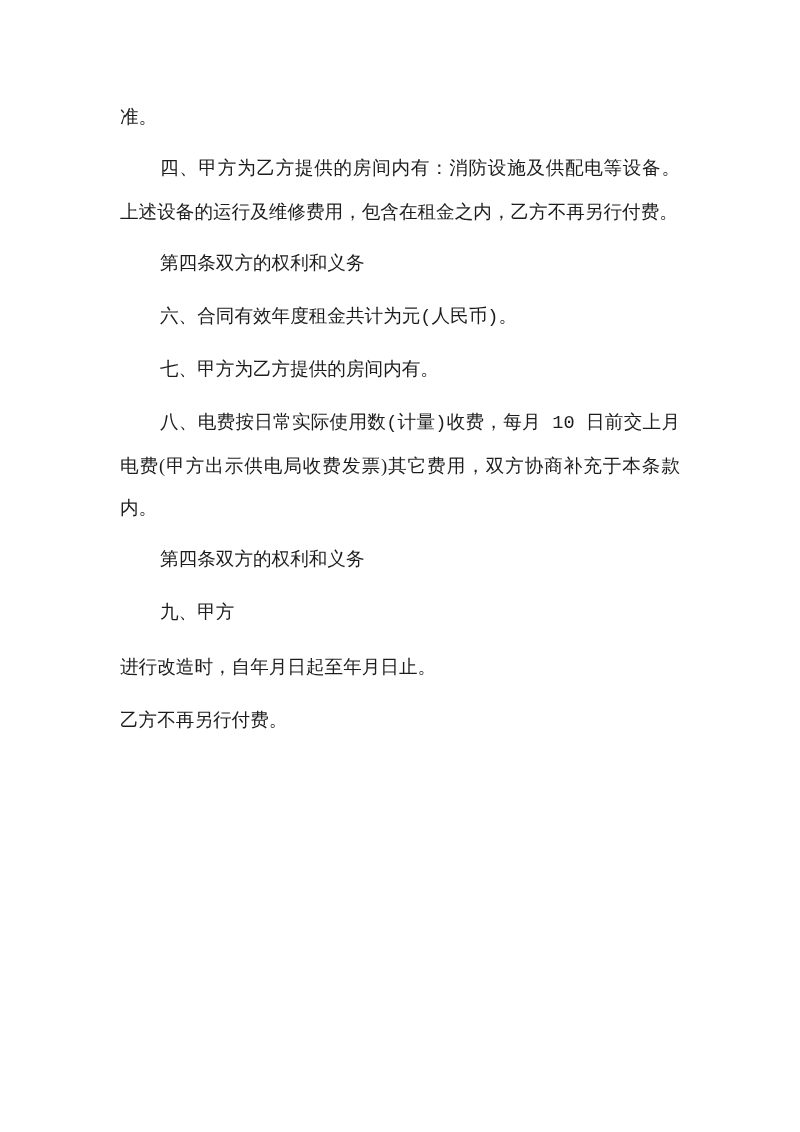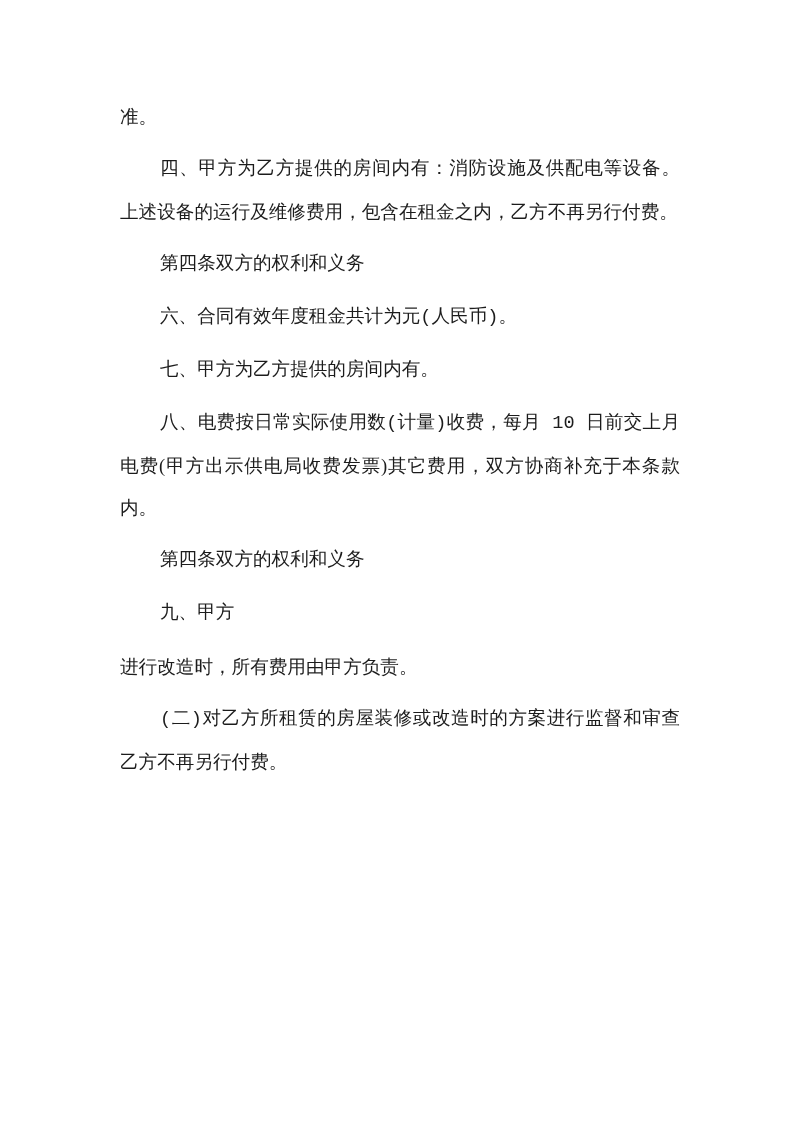--- a/index.html
+++ b/index.html
@@ -70,20 +70,19 @@
         <div class="line">电费(甲方出示供电局收费发票)其它费用，双方协商补充于本条款</div>
         <div class="line">内。</div>
       </div>
       <div class="para">
         <div class="line indent">第四条双方的权利和义务</div>
       </div>
       <div class="para">
         <div class="line indent">九、甲方</div>
       </div>
       <div class="para">
-        <div class="line">进行改造时，所有费用由甲方负责。</div>
+        <div class="line">进行改造时，自年月日起至年月日止。</div>
       </div>
       <div class="para">
-        <div class="line indent">(二)对乙方所租赁的房屋装修或改造时的方案进行监督和审查</div>
         <div class="line">乙方不再另行付费。</div>
       </div>
     </div>
 </div>
 
 </body></html>

